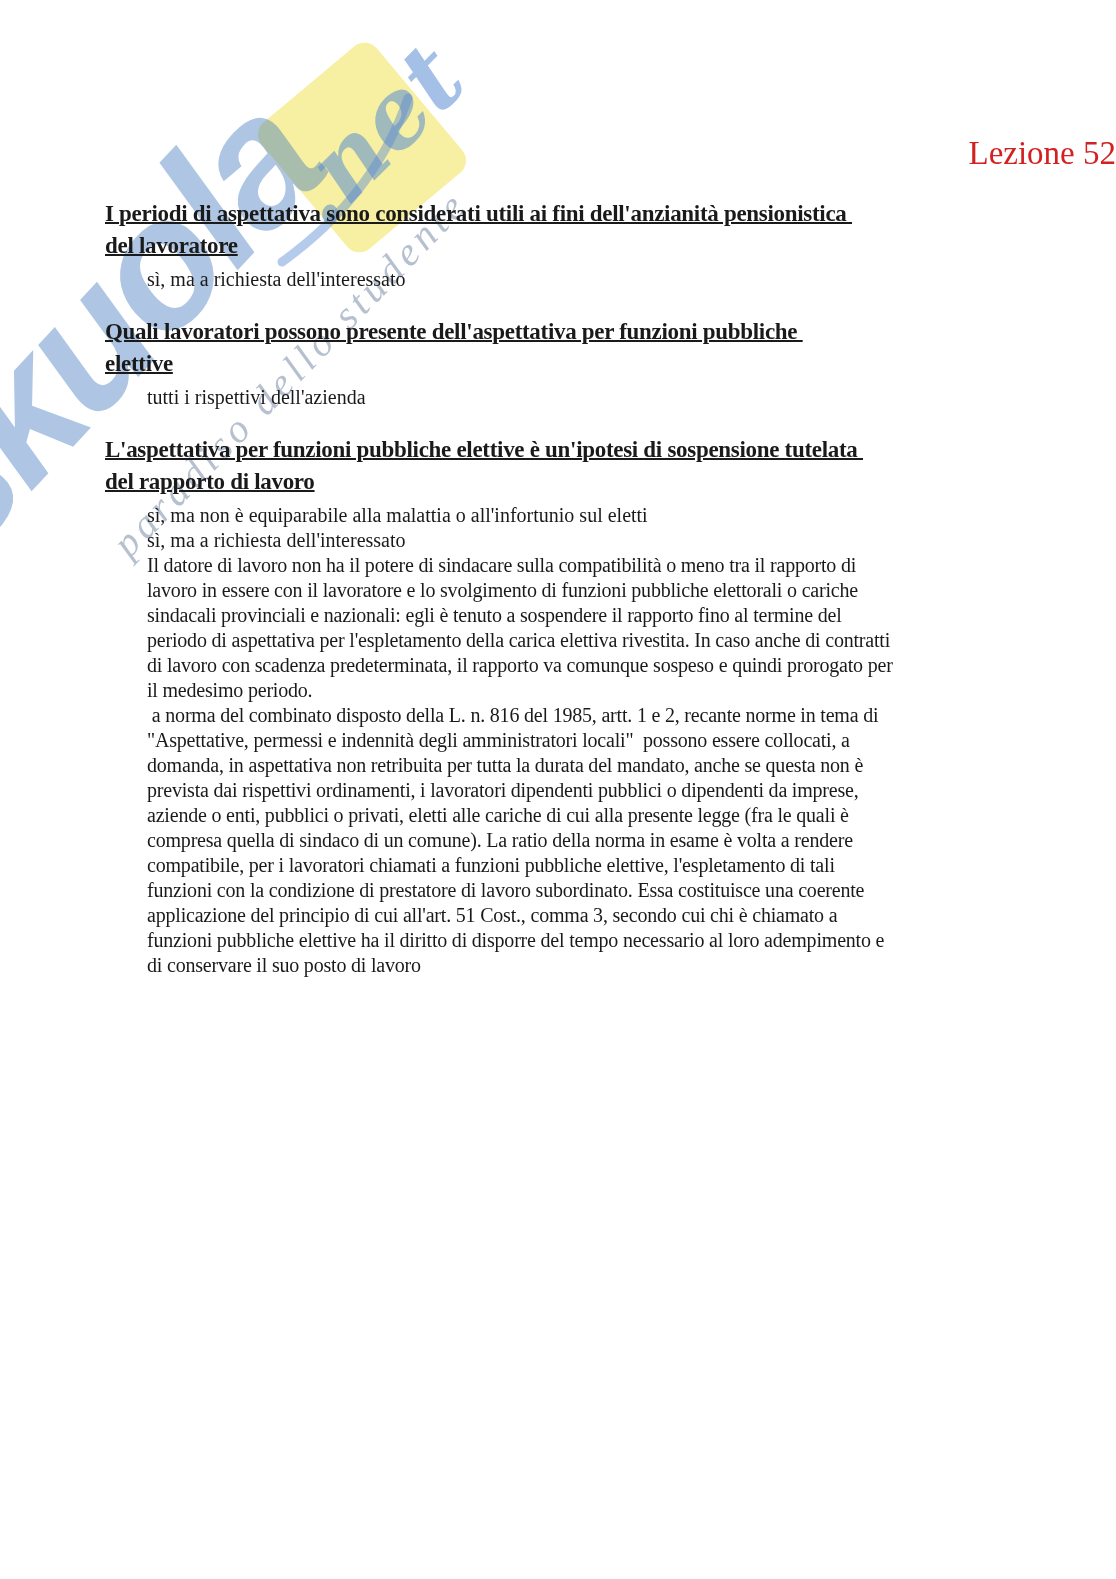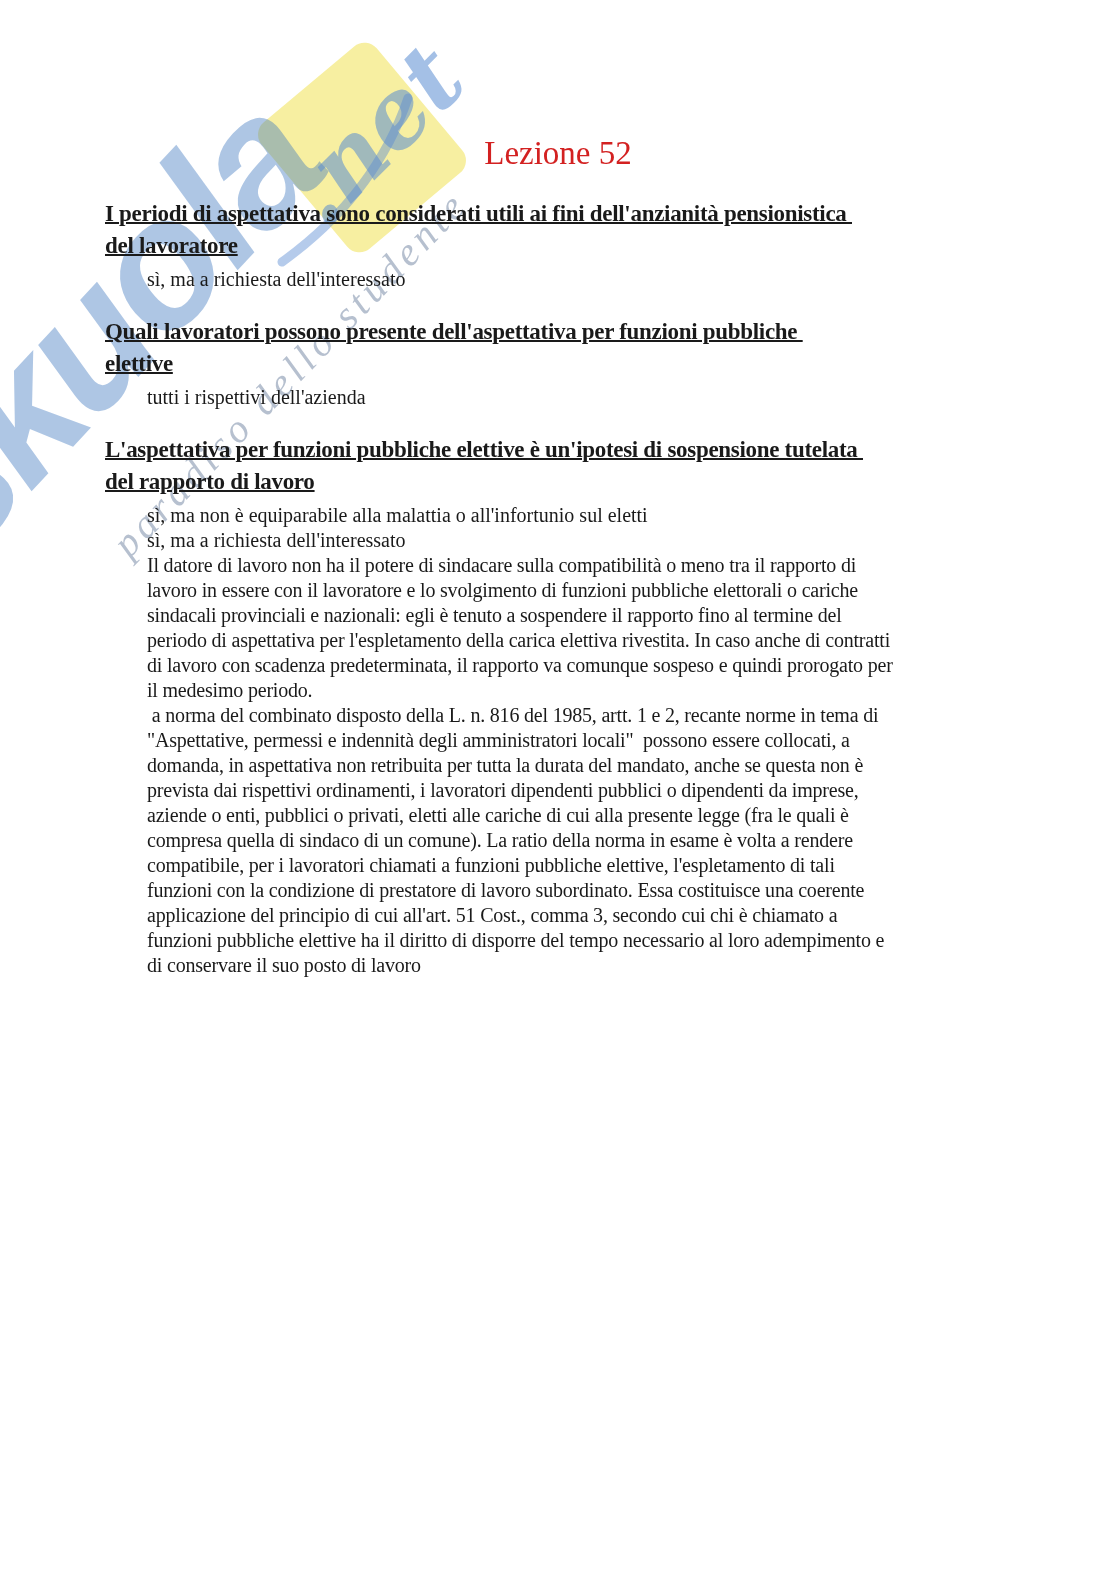--- a/index.html
+++ b/index.html
@@ -50,21 +50,21 @@
     color: rgba(110, 130, 160, 0.5);
     white-space: pre;
   }
   .wm-swoosh { position: absolute; left: 0; top: 0; }
 
   
   .content { position: relative; z-index: 1; padding: 133px 0 0 0; }
 
   .title {
     margin: 0;
-    text-align: center;
+    text-align: right;
     font-size: 33px; line-height: 41px;
     font-weight: normal;
     color: var(--title-red, #d32121);
   }
 
   .qa { margin-left: 105px; margin-right: 30px; }
 
   .q {
     font-size: 23px; line-height: 32px;
     font-weight: bold;

